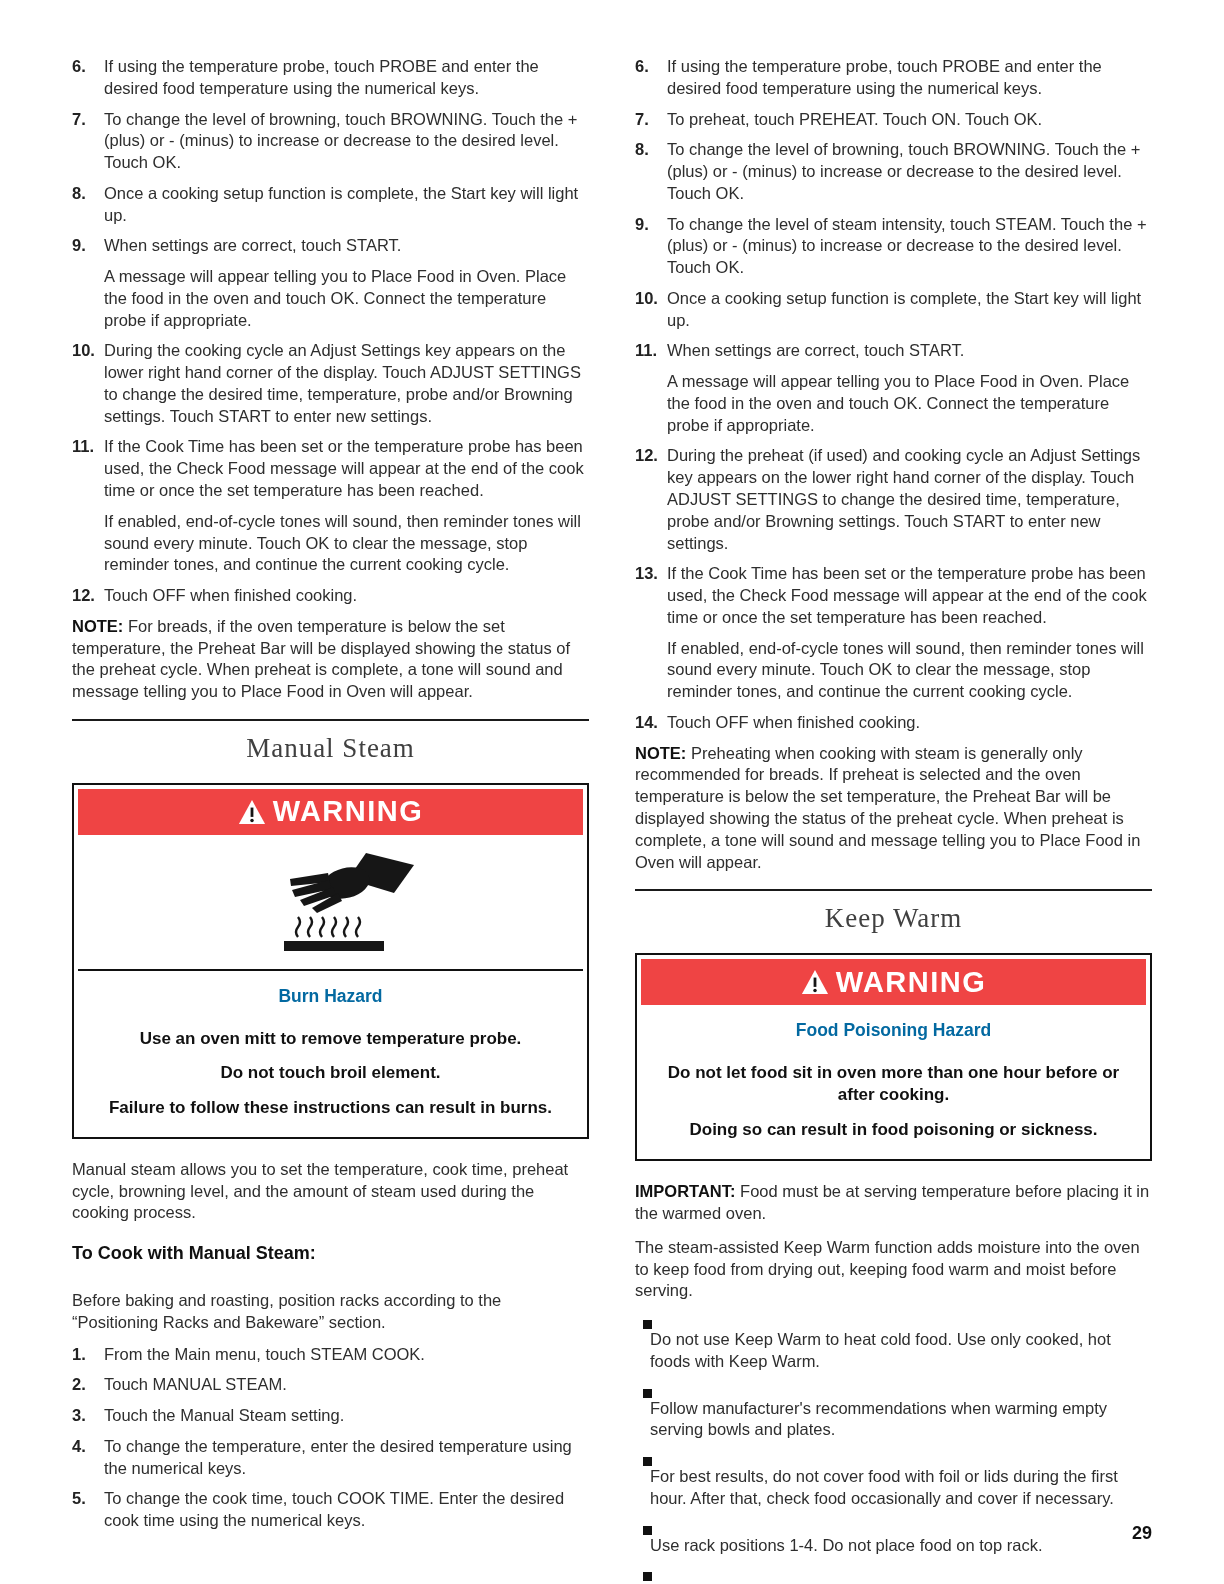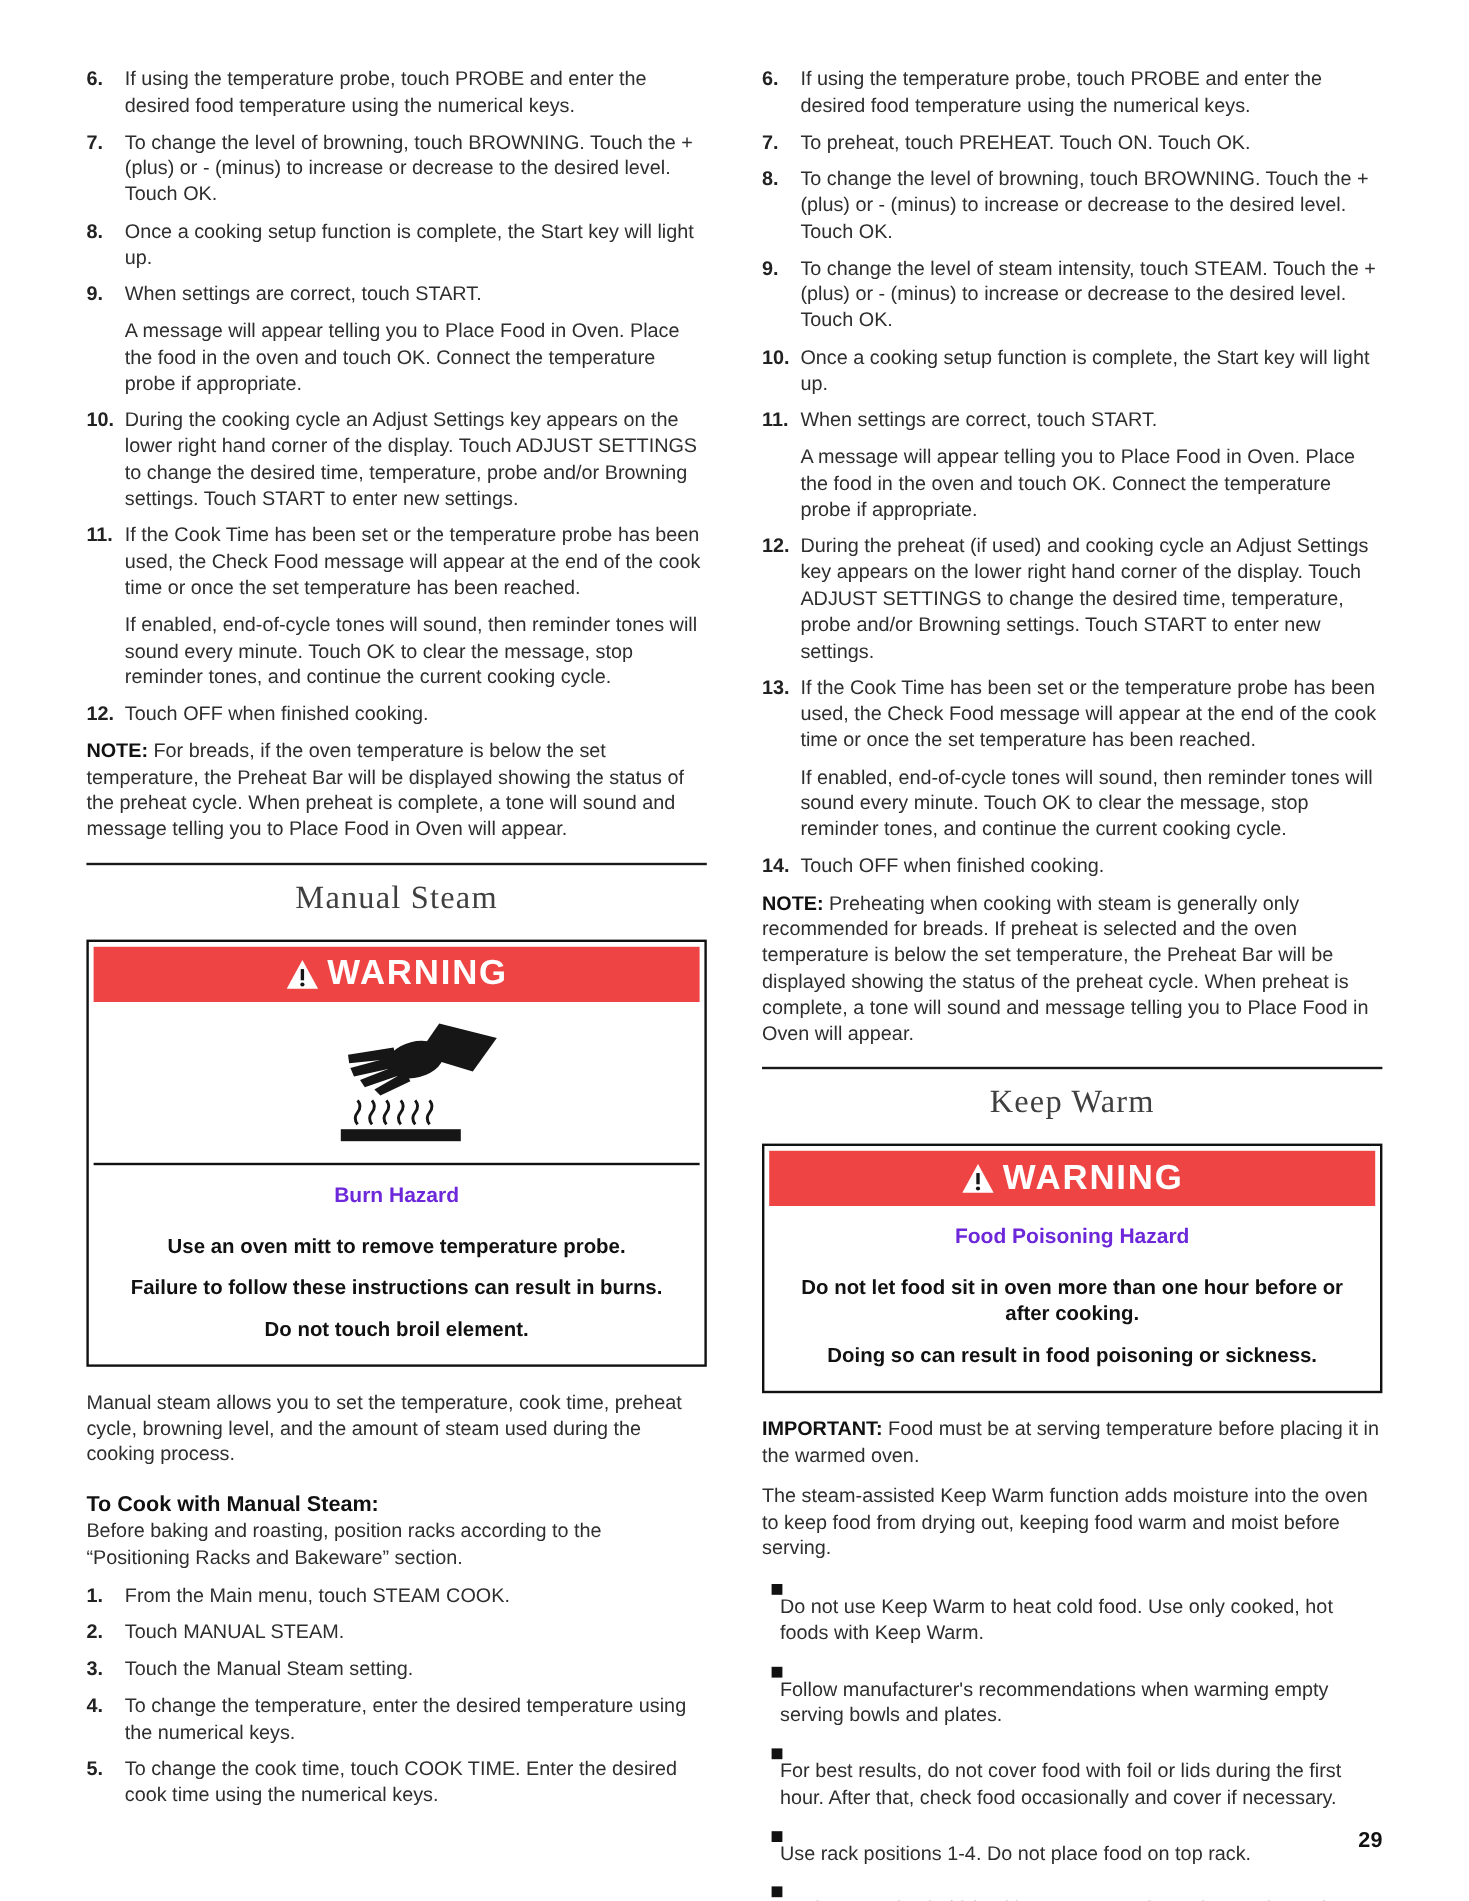--- a/index.html
+++ b/index.html
@@ -35,26 +35,26 @@
 
   
   .warnbox { border: 2px solid #111; padding: 4px; margin: 4px 0 20px 0; background: #fff; }
   .warnhead {
     background: #ef4444; color: #ffffff; height: 46px;
     display: flex; align-items: center; justify-content: center;
     font-weight: bold; font-size: 29px; letter-spacing: 1.5px;
   }
   .warnhead svg { margin-right: 7px; }
   .warn-icon-area { padding: 14px 0 10px 0; display: flex; justify-content: center; border-bottom: 2px solid #111; }
-  .hazard-title { text-align: center; font-weight: bold; color: #6d28d9; font-size: 17.5px; margin: 14px 10px 6px 10px; }
+  .hazard-title { text-align: center; font-weight: bold; color: #0369a1; font-size: 17.5px; margin: 14px 10px 6px 10px; }
   .warn-lines { padding: 2px 18px 14px 18px; text-align: center; }
   .warn-lines p { font-weight: bold; color: #111; margin: 12px 0 0 0; font-size: 17px; }
 
   .intro { margin: 0 0 14px 0; }
-  .subhead { font-weight: bold; color: #111; font-size: 18px; margin: 18px 0 0 0; }
+  .subhead { font-weight: bold; color: #111; font-size: 18px; margin: 18px 0 24px 0; }
   .subintro { margin: 0 0 10px 0; }
 
   
   .bullet { display: flex; margin-bottom: 10px; flex-direction: column; }
   .bullet .sq { flex: none; width: 9px; height: 9px; background: #111; margin: 6px 0 0 8px; }
   .bullet .bt { flex: 1; margin-left: 15px; }
 
   .imp { margin: 2px 0 12px 0; }
   .para { margin: 0 0 12px 0; }
 
@@ -150,22 +150,22 @@
               <path d="M100,68 q4,5 0,10 q-4,5 0,10"></path>
               <path d="M112,68 q4,5 0,10 q-4,5 0,10"></path>
             </g>
 
             <rect x="38" y="92" width="100" height="10" fill="#161616"></rect>
           </svg>
         </div>
         <div class="hazard-title">Burn Hazard</div>
         <div class="warn-lines">
           <p>Use an oven mitt to remove temperature probe.</p>
+          <p>Do not touch broil element.</p>
           <p>Failure to follow these instructions can result in burns.</p>
-          <p>Do not touch broil element.</p>
         </div>
       </div>
 
       <p class="intro">Manual steam allows you to set the temperature, cook time, preheat cycle, browning level, and the amount of steam used during the cooking process.</p>
 
       <div class="subhead">To Cook with Manual Steam:</div>
       <p class="subintro">Before baking and roasting, position racks according to the “Positioning Racks and Bakeware” section.</p>
 
       <div class="step">
         <span class="n">1.</span>

